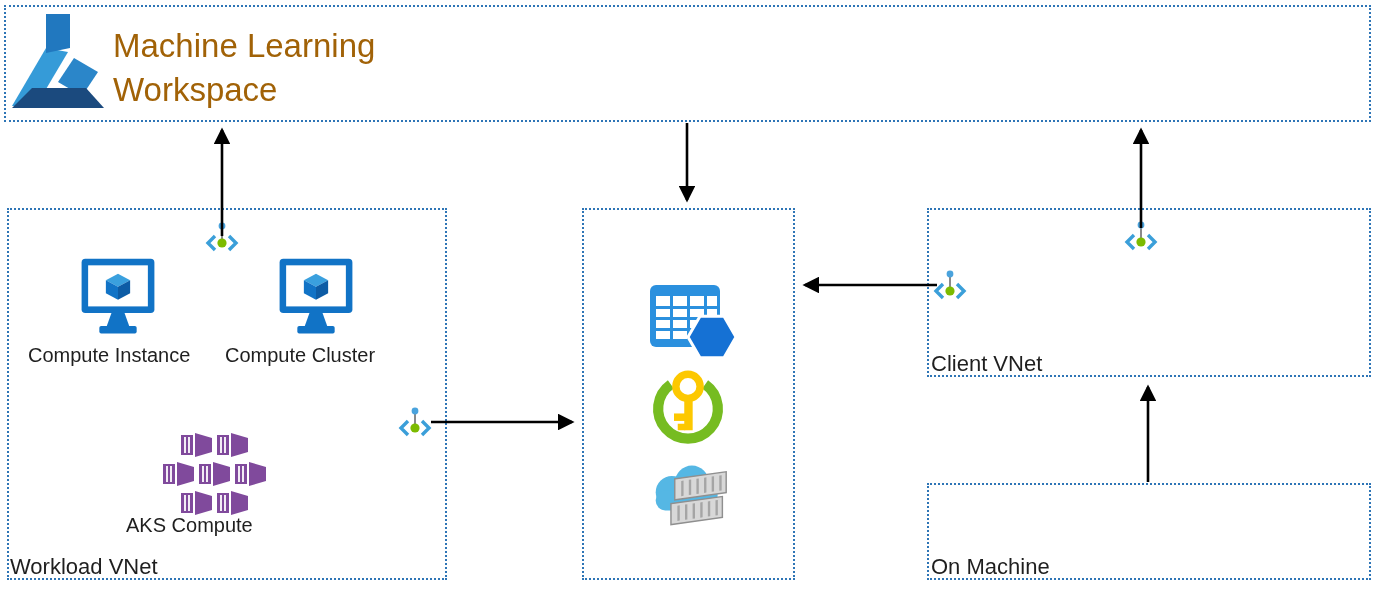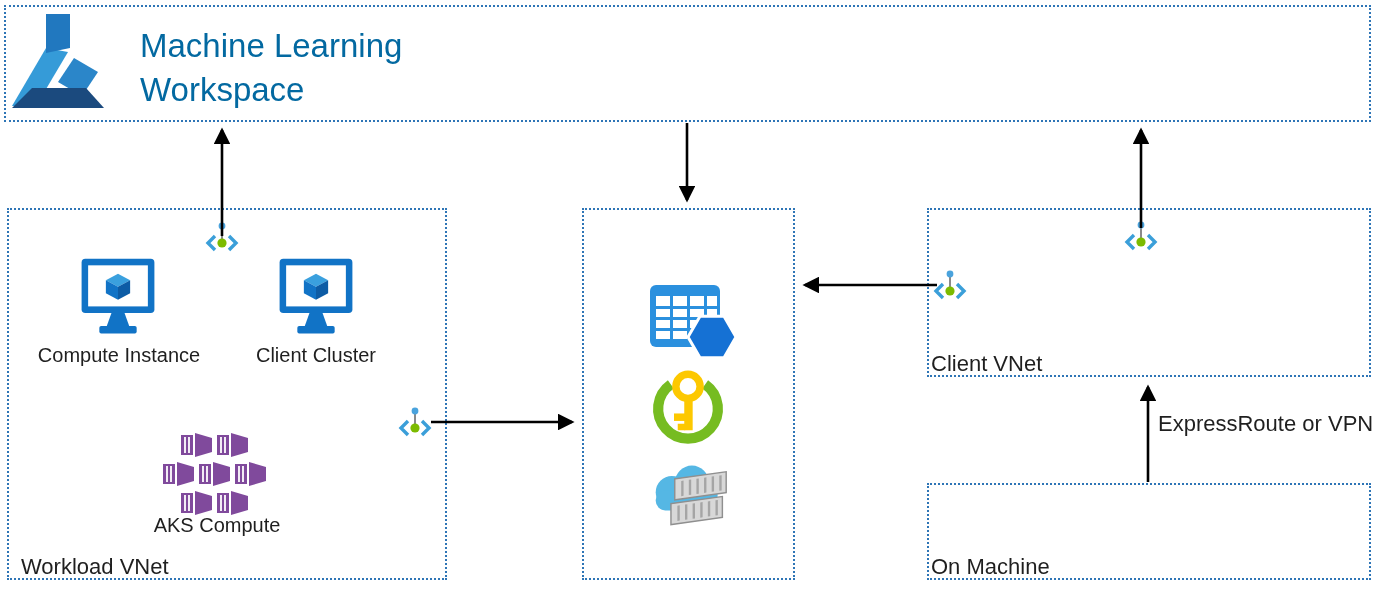--- a/index.html
+++ b/index.html
@@ -3,24 +3,24 @@
 <meta charset="utf-8">
 <style>
   html,body{margin:0;padding:0;background:#fff;}
   #canvas{
     position:relative;width:1375px;height:590px;background:#ffffff;
     font-family:"Liberation Sans", sans-serif;color:#1b1b1b;overflow:hidden;
   }
   .dotted-box{position:absolute;border:2px dotted #2E75B6;box-sizing:border-box;background:transparent;}
   .abs{position:absolute;}
   .box-label{position:absolute;font-size:22px;color:#1f1f1f;white-space:nowrap;line-height:1.1;}
-  .caption{position:absolute;font-size:20px;color:#1f1f1f;text-align:center;white-space:nowrap;}
+  .caption{position:absolute;font-size:20px;color:#1f1f1f;text-align:left;white-space:nowrap;}
   .title{
-    position:absolute;left:140px;top:24px;width:330px;
-    font-size:33px;line-height:1.32;color:#0369a1;
+    position:absolute;left:113px;top:24px;width:330px;
+    font-size:33px;line-height:1.32;color:#a16207;
   }
   svg{display:block;}
   #arrow-layer{position:absolute;left:0;top:0;pointer-events:none;}
 </style>
 </head>
 <body>
 
 <div id="canvas">
 
   <div class="dotted-box" style="left:4px;top:5px;width:1367px;height:117px;"></div>
@@ -54,42 +54,42 @@
 
   <svg class="abs" style="left:274px;top:255px;" width="84" height="86" viewBox="0 0 90 92">
     <rect x="6" y="4" width="78" height="58" rx="4" fill="#1173C6"></rect>
     <rect x="13" y="11" width="64" height="44" fill="#ffffff"></rect>
     <polygon points="45,20 58,27 45,34 32,27" fill="#3AA0DE"></polygon>
     <polygon points="32,27 45,34 45,48 32,41" fill="#1173C6"></polygon>
     <polygon points="58,27 45,34 45,48 58,41" fill="#0D5CA5"></polygon>
     <polygon points="38,62 52,62 57,76 33,76" fill="#1173C6"></polygon>
     <rect x="25" y="76" width="40" height="8" rx="2" fill="#1173C6"></rect>
   </svg>
-  <div class="caption" style="left:225px;top:344px;width:182px;">Client Cluster</div>
+  <div class="caption" style="left:225px;top:344px;width:182px;">Compute Cluster</div>
 
   <svg class="abs" style="left:163px;top:432px;" width="104" height="84" viewBox="0 0 104 84">
     <defs>
       <g id="cu">
         <rect x="1" y="3" width="12" height="20" fill="#804A9C"></rect>
         <line x1="5" y1="5" x2="5" y2="21" stroke="#ffffff" stroke-width="1.8"></line>
         <line x1="9" y1="5" x2="9" y2="21" stroke="#ffffff" stroke-width="1.8"></line>
         <polygon points="15,1 32,6 32,20 15,25" fill="#804A9C"></polygon>
       </g>
     </defs>
     <use href="#cu" x="17" y="0"></use>
       <use href="#cu" x="53" y="0"></use>
     <use href="#cu" x="-1" y="29"></use>
       <use href="#cu" x="35" y="29"></use>
       <use href="#cu" x="71" y="29"></use>
     <use href="#cu" x="17" y="58"></use>
       <use href="#cu" x="53" y="58"></use>
   </svg>
   <div class="caption" style="left:126px;top:514px;width:182px;">AKS Compute</div>
 
-  <div class="box-label" style="left:10px;top:555px;margin-left:11px;">Workload VNet</div>
+  <div class="box-label" style="left:10px;top:555px;">Workload VNet</div>
 
   <svg class="abs" style="left:648px;top:283px;" width="92" height="80" viewBox="0 0 92 80">
     <rect x="2" y="2" width="70" height="62" rx="6" fill="#2B90DE"></rect>
     <g fill="#ffffff">
       <rect x="8" y="13" width="14" height="10"></rect>
         <rect x="25" y="13" width="14" height="10"></rect>
       <rect x="42" y="13" width="14" height="10"></rect>
         <rect x="59" y="13" width="10" height="10"></rect>
       <rect x="8" y="26" width="14" height="8"></rect>
         <rect x="25" y="26" width="14" height="8"></rect>
@@ -143,21 +143,20 @@
         <line x1="40" y1="3" x2="40" y2="19"></line>
           <line x1="48" y1="3" x2="48" y2="19"></line>
       </g>
     </g>
   </svg>
 
   <div class="box-label" style="left:931px;top:352px;">Client VNet</div>
 
   <div class="box-label" style="left:931px;top:555px;">On Machine</div>
 
-  <div class="box-label" style="left:1158px;top:412px;">ExpressRoute or VPN</div>
 
   <svg class="abs" style="left:204px;top:220px;" width="36" height="36" viewBox="0 0 36 36">
     <line x1="18" y1="6" x2="18" y2="23" stroke="#8A8A8A" stroke-width="2"></line>
     <circle cx="18" cy="6" r="3.4" fill="#4AA3DD"></circle>
     <circle cx="18" cy="23" r="4.6" fill="#7CBB00"></circle>
     <path d="M11 16 L4 23 L11 30" fill="none" stroke="#3B9FD9" stroke-width="3.4"></path>
     <path d="M25 16 L32 23 L25 30" fill="none" stroke="#3B9FD9" stroke-width="3.4"></path>
   </svg>
 
   <svg class="abs" style="left:397px;top:405px;" width="36" height="36" viewBox="0 0 36 36">

